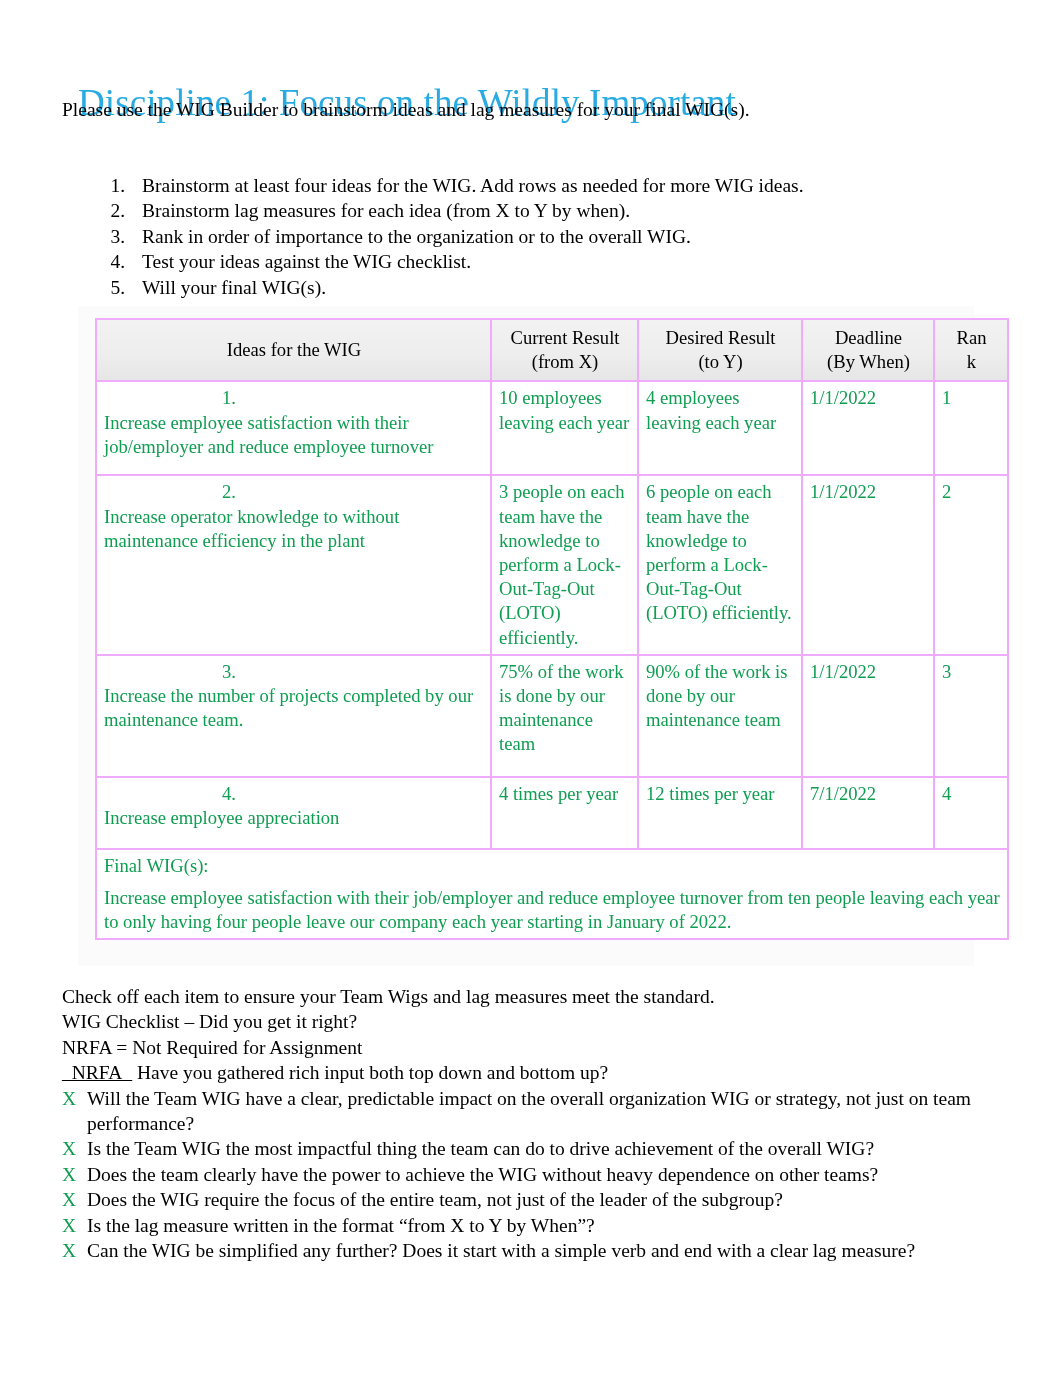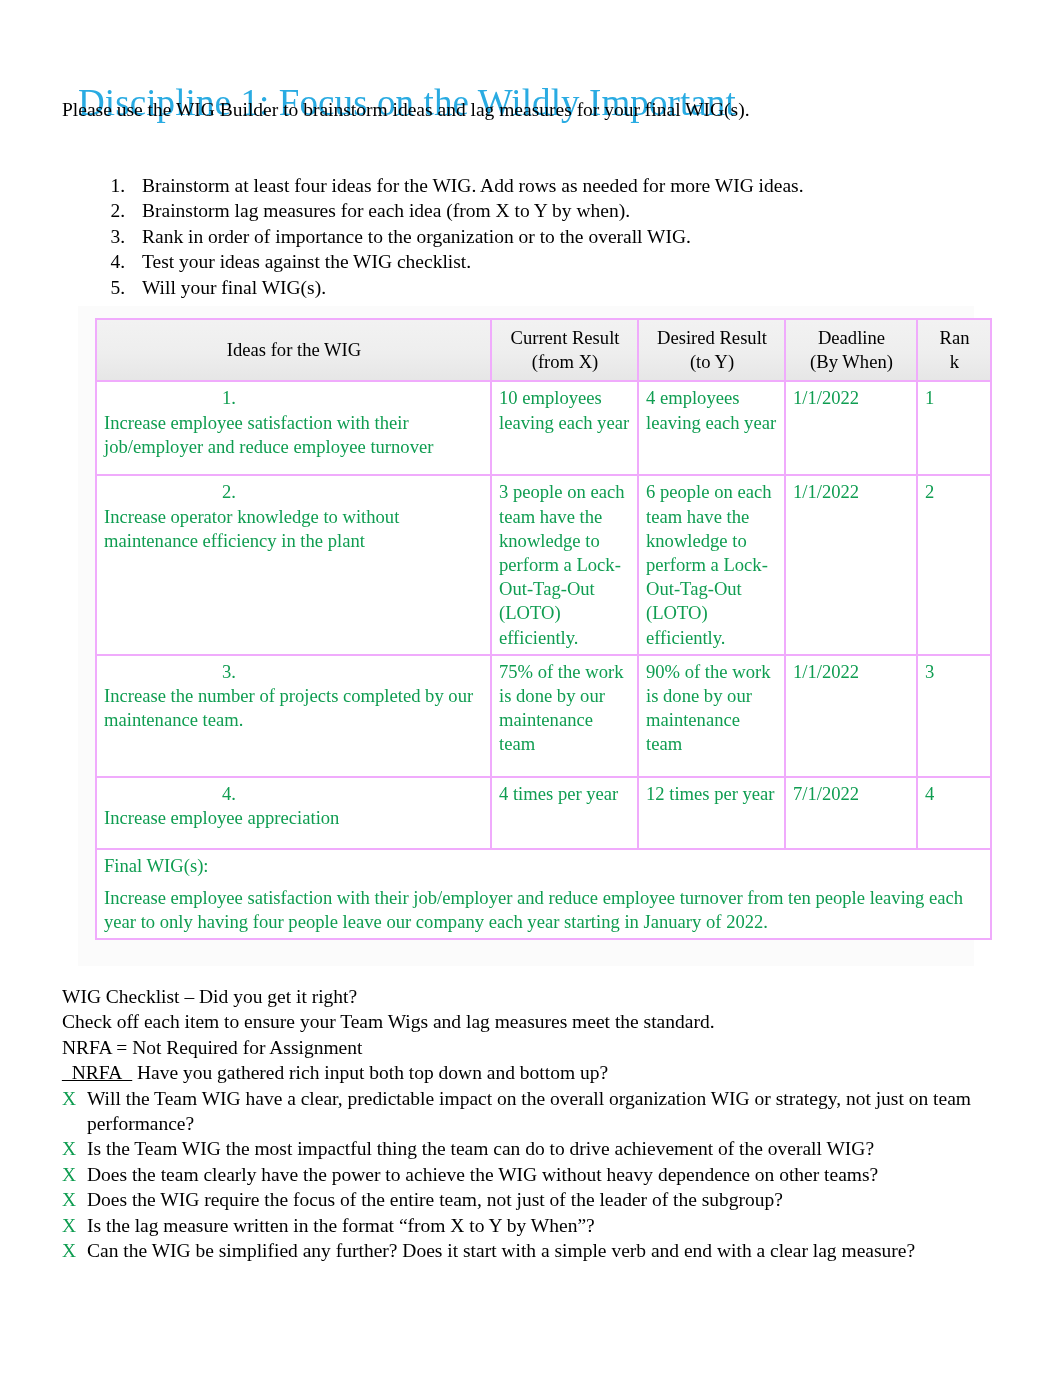--- a/index.html
+++ b/index.html
@@ -79,21 +79,21 @@
     background: linear-gradient(to bottom, #f2f2f2 0%, #eeeeee 55%, #e6e6e6 100%);
     text-align: center;
     vertical-align: middle;
     padding-top: 6px;
     padding-bottom: 6px;
   }
   .wig-table thead th.col-ideas { vertical-align: middle; }
 
   .col-ideas   { width: 393px; }
   .col-current { width: 145px; }
-  .col-desired { width: 145px; }
+  .col-desired { width: 162px; }
   .col-dead    { width: 130px; }
   .col-rank    { width: 72px;  }
 
   .cell-green { color: #0f9d51; }
   .idea-num {
     display: block;
     text-align: center;
     margin: 0 0 0 -130px;
   }
   .idea-text { display: block; }
@@ -239,22 +239,22 @@
       <tr>
         <td class="final-cell" colspan="5">
           <span class="final-label">Final WIG(s):</span>
           <span class="final-text">Increase employee satisfaction with their job/employer and reduce employee turnover from ten people leaving each year to only having four people leave our company each year starting in January of 2022.</span>
         </td>
       </tr>
     </tbody>
   </table>
 
   <div class="checklist">
+    <span class="plain-line">Check off each item to ensure your Team Wigs and lag measures meet the standard.</span>
     <span class="plain-line">WIG Checklist – Did you get it right?</span>
-    <span class="plain-line">Check off each item to ensure your Team Wigs and lag measures meet the standard.</span>
     <span class="plain-line">NRFA = Not Required for Assignment</span>
 
     <span class="nrfa-row plain-line"><span class="nrfa-tag">_NRFA_</span> <span>Have you gathered rich input both top down and bottom up?</span></span>
 
     <span class="check-row wrap-ok">
       <span class="check-mark">X</span>
       <span>Will the Team WIG have a clear, predictable impact on the overall organization WIG or strategy, not just on team performance?</span>
     </span>
     <span class="check-row">
       <span class="check-mark">X</span>

